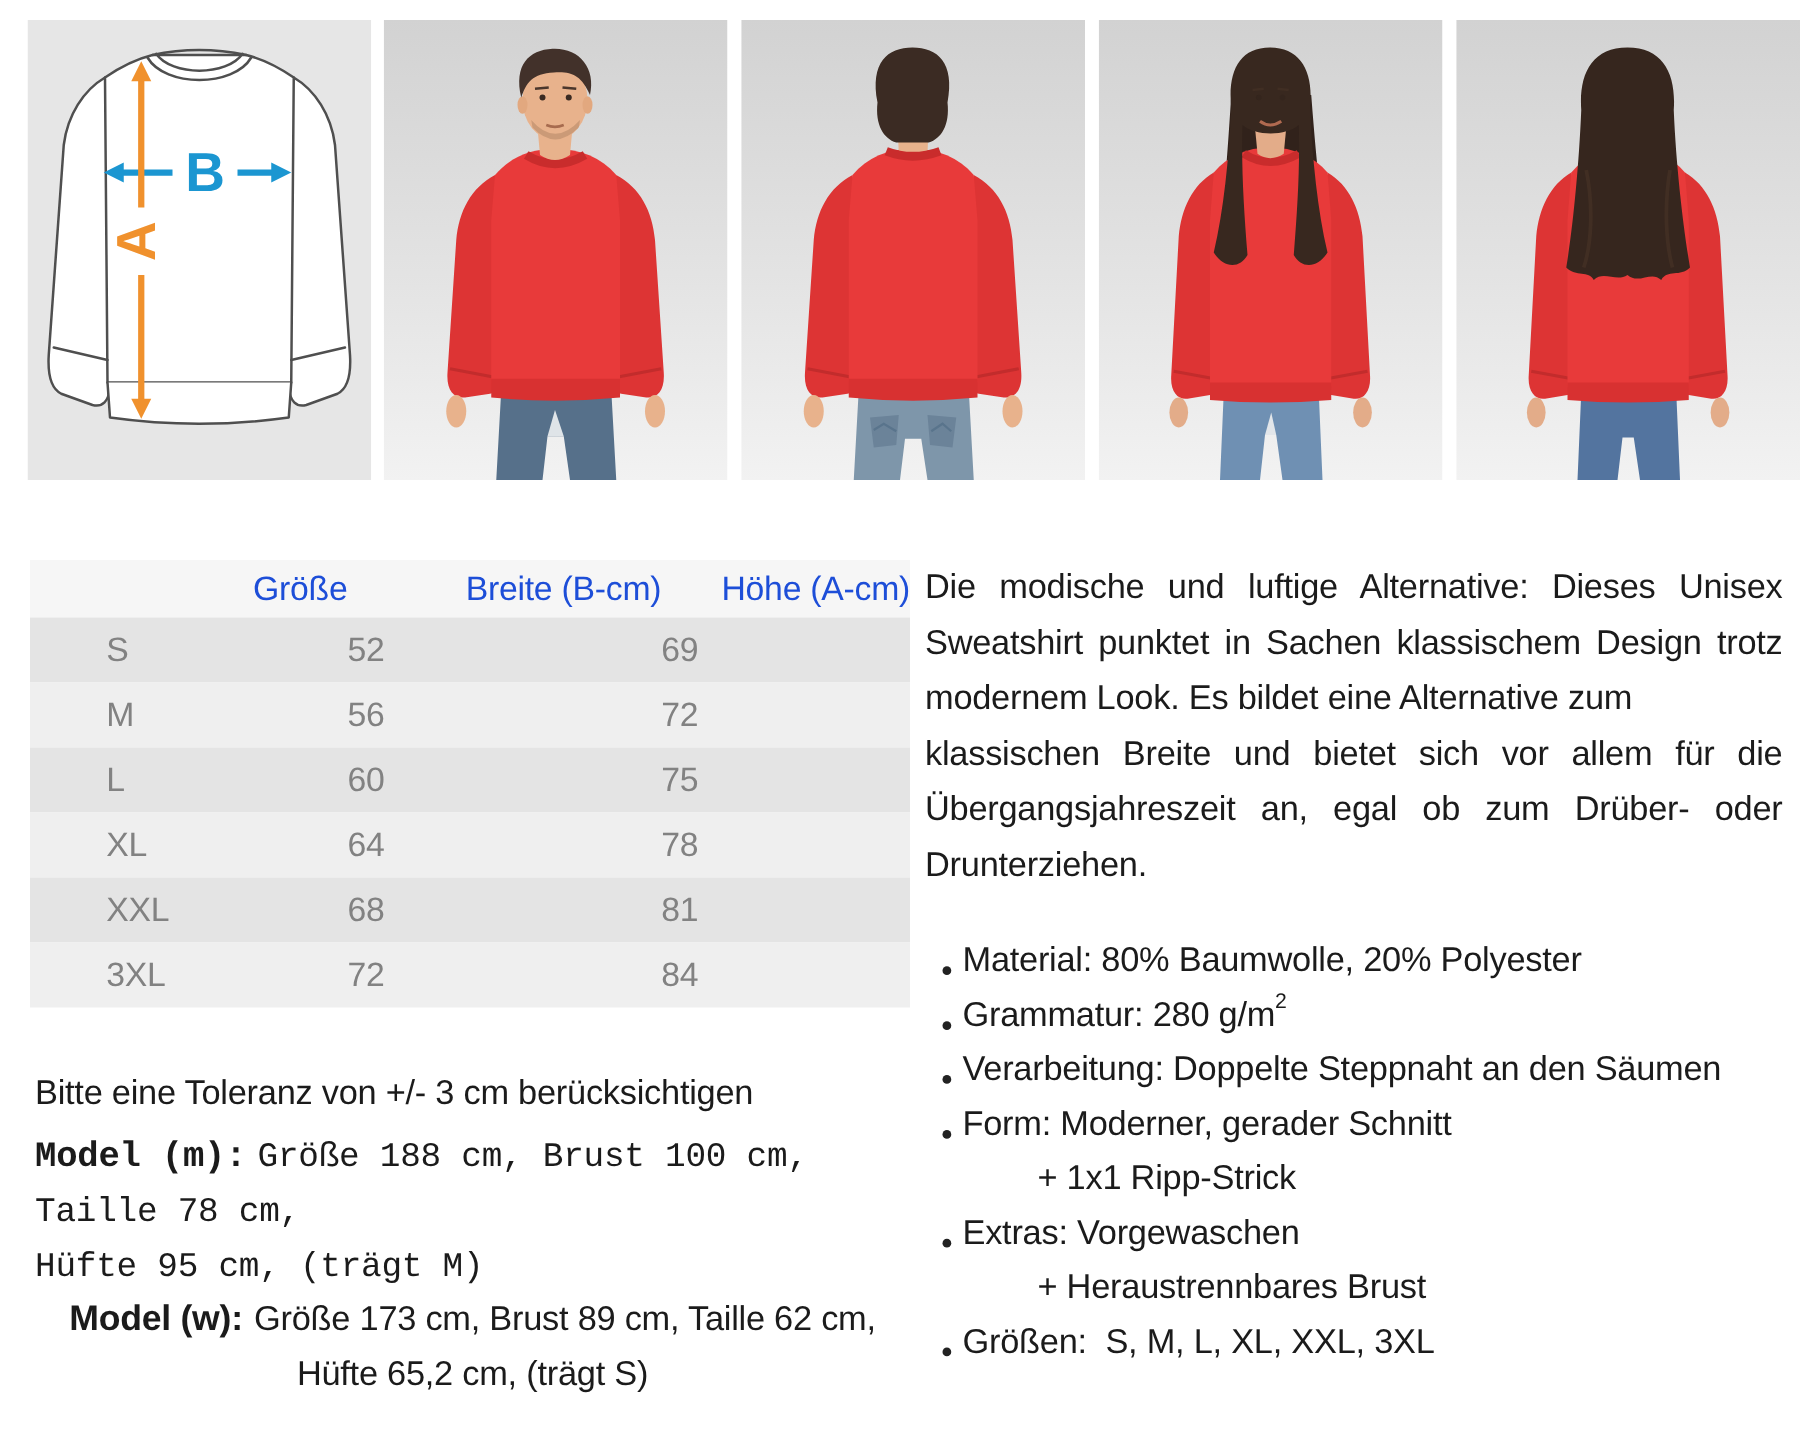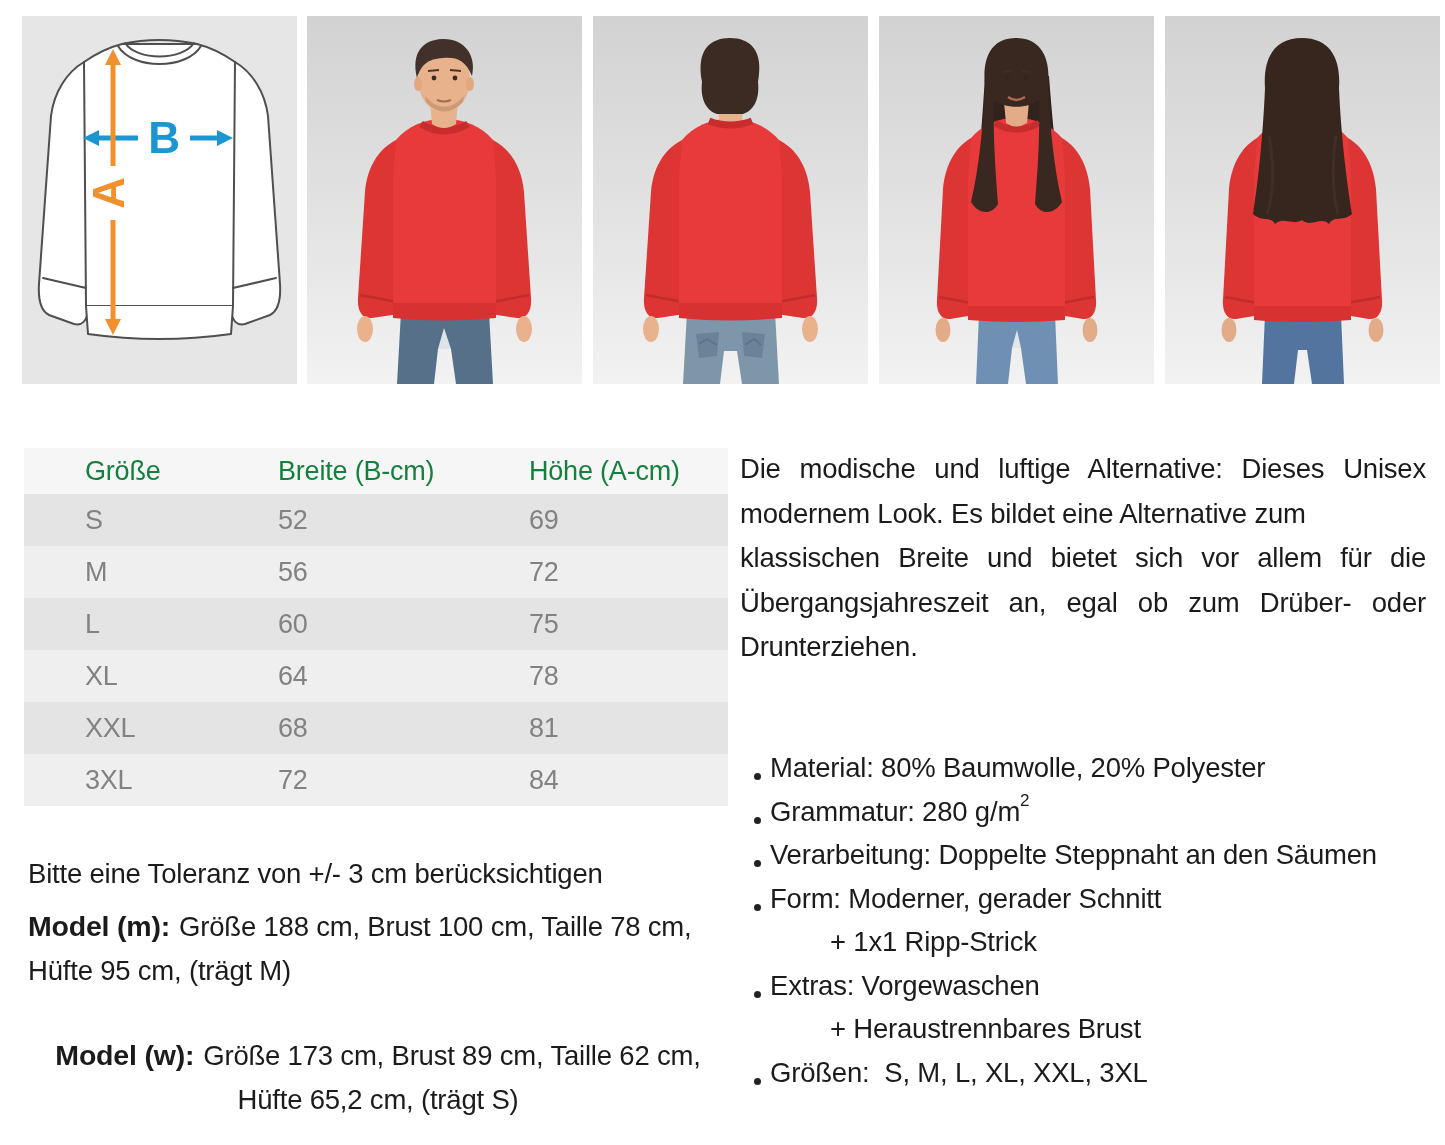--- a/index.html
+++ b/index.html
@@ -11,31 +11,31 @@
   .panel{position:absolute;top:16px;width:275px;height:368px;}
   .panel svg{display:block;width:100%;height:100%;}
   .p1{left:22px;}
   .p2{left:307px;}
   .p3{left:593px;}
   .p4{left:879px;}
   .p5{left:1165px;}
   
   .size-table{position:absolute;left:24px;top:448px;width:704px;font-size:27px;}
   .trow,.thead{display:flex;align-items:center;}
-  .thead{height:46px;background:var(--table-header-bg,#f6f6f6);color:#15803d;}
+  .thead{height:46px;background:var(--table-header-bg,#f6f6f6);color:#1d4ed8;text-align:right;}
   .trow{height:52px;color:#828282;}
   .trow.dark{background:var(--table-row-dark,#e4e4e4);}
   .trow.light{background:var(--table-row-light,#efefef);}
   .c1{flex:0 0 254px;padding-left:61px;box-sizing:border-box;}
   .c2{flex:0 0 251px;}
   .c3{flex:1;}
   
   .note{position:absolute;left:28px;top:818px;font-size:27.5px;line-height:36px;margin-top:38px;}
   .model-block{position:absolute;left:28px;width:700px;font-size:27.5px;line-height:44px;}
-  .model-m{top:904px;}
+  .model-m{top:904px;font-family:Liberation Mono, monospace;}
   .model-w{top:1033px;text-align:center;}
   .mlabel{font-weight:700;font-size:28.5px;margin-right:9px;}
   
   .desc{position:absolute;left:740px;top:447px;width:686px;font-size:27.5px;line-height:44.5px;}
   .dline{width:100%;}
   .dline.j{text-align:justify;text-align-last:justify;}
   .features{position:absolute;left:753px;top:746px;width:686px;font-size:27.5px;line-height:43.5px;}
   .feat{display:flex;align-items:center;}
   .feat .dot{flex:0 0 7px;width:7px;height:7px;border-radius:50%;background:#222;margin:18px 9px 0 1px;}
   .feat.cont{padding-left:77px;}
@@ -274,20 +274,21 @@
     <div>Hüfte 95 cm, (trägt M)</div>
   </div>
 
   <div class="model-block model-w">
     <div><span class="mlabel">Model (w):</span><span>Größe 173 cm, Brust 89 cm, Taille 62 cm,</span></div>
     <div>Hüfte 65,2 cm, (trägt S)</div>
   </div>
 
   <div class="desc">
     <div class="dline j">Die modische und luftige Alternative: Dieses Unisex</div>
+    <div class="dline j">Sweatshirt punktet in Sachen klassischem Design trotz</div>
     <div class="dline">modernem Look. Es bildet eine Alternative zum</div>
     <div class="dline j">klassischen Breite und bietet sich vor allem für die</div>
     <div class="dline j">Übergangsjahreszeit an, egal ob zum Drüber- oder</div>
     <div class="dline">Drunterziehen.</div>
   </div>
 
   <div class="features">
     <div class="feat">
         <span class="dot"></span>
         <span class="ftext">Material: 80% Baumwolle, 20% Polyester</span>

